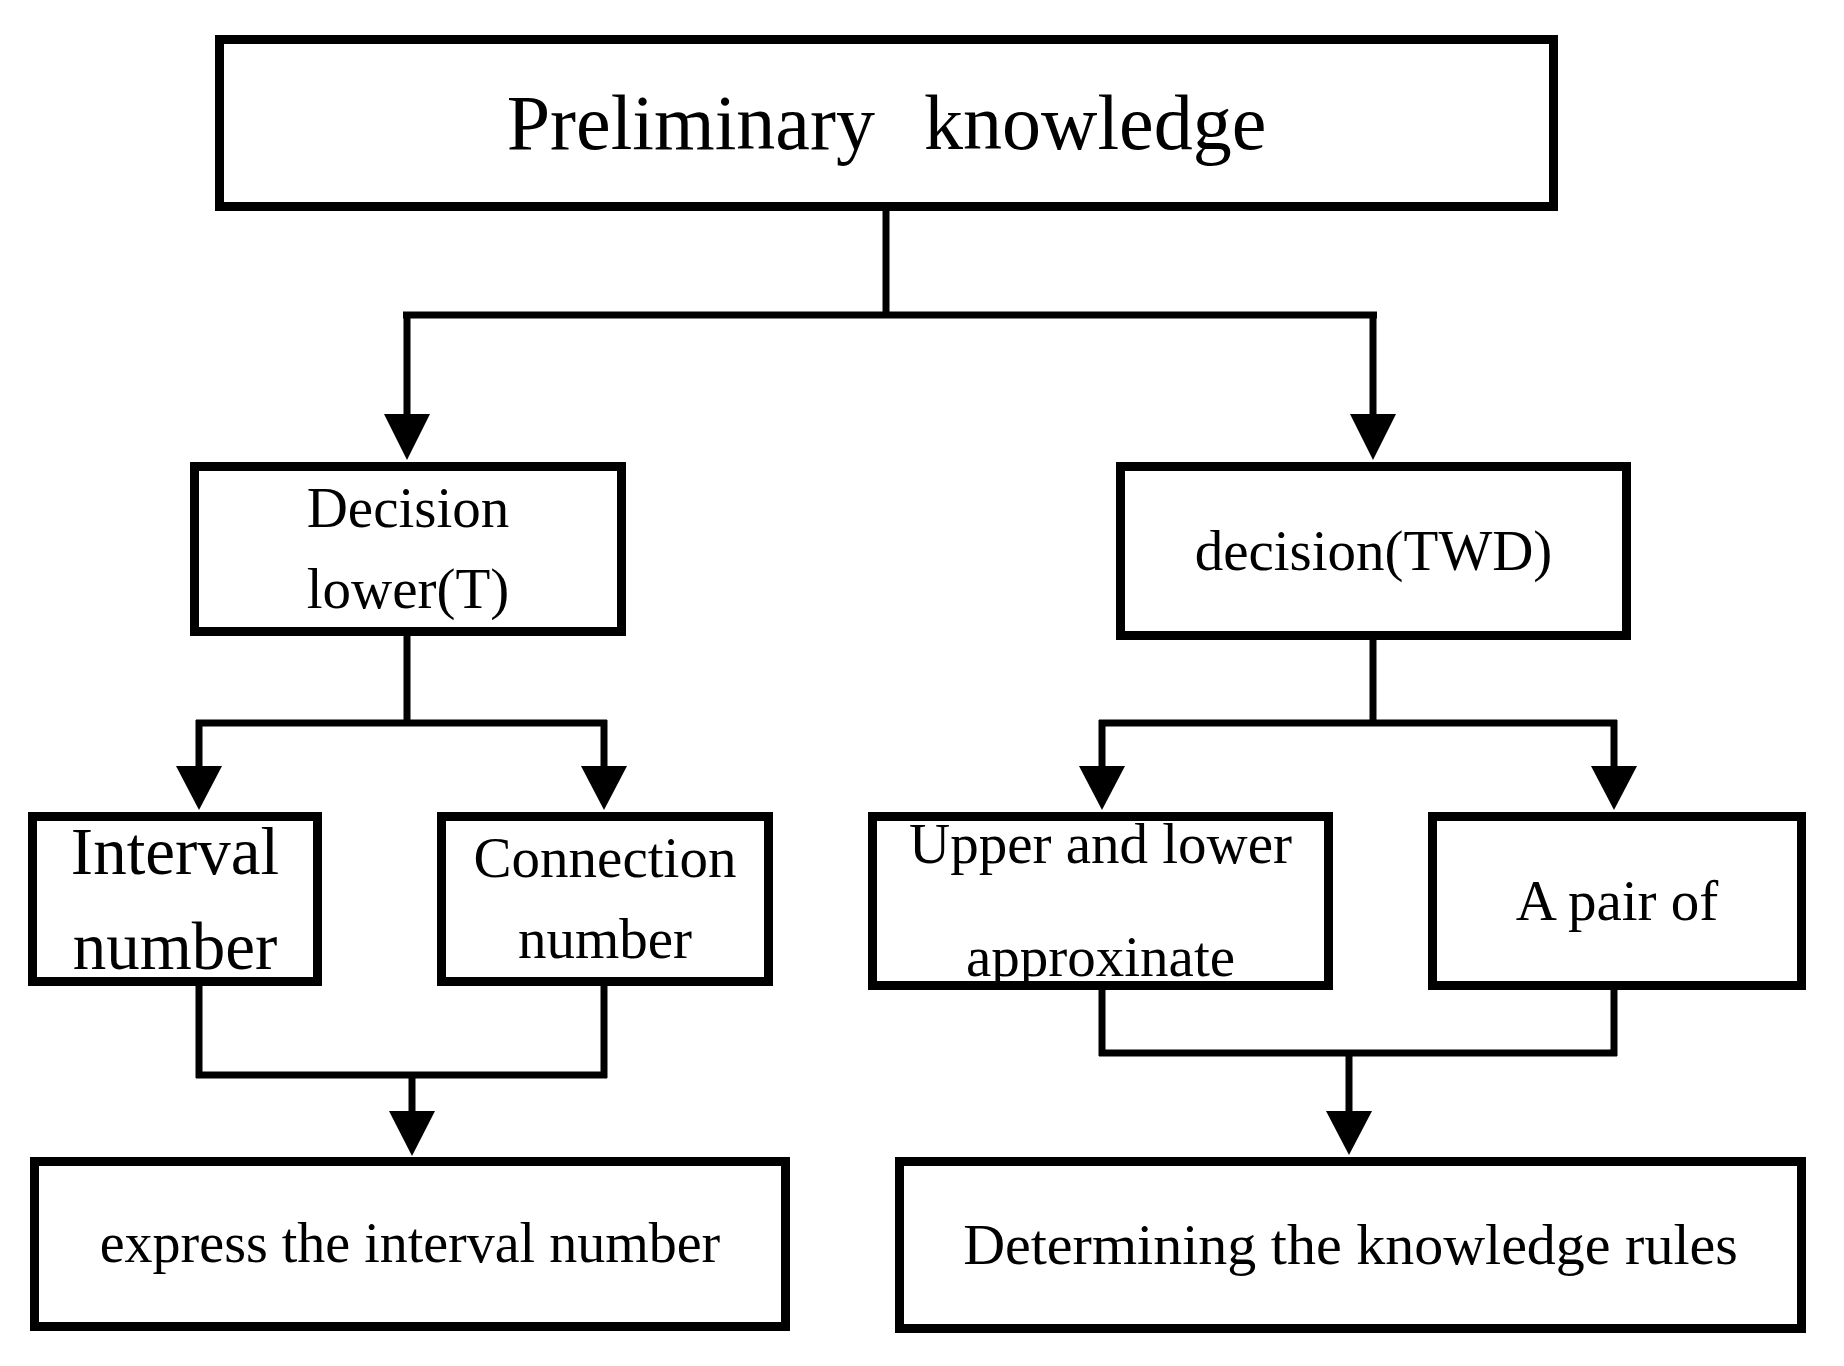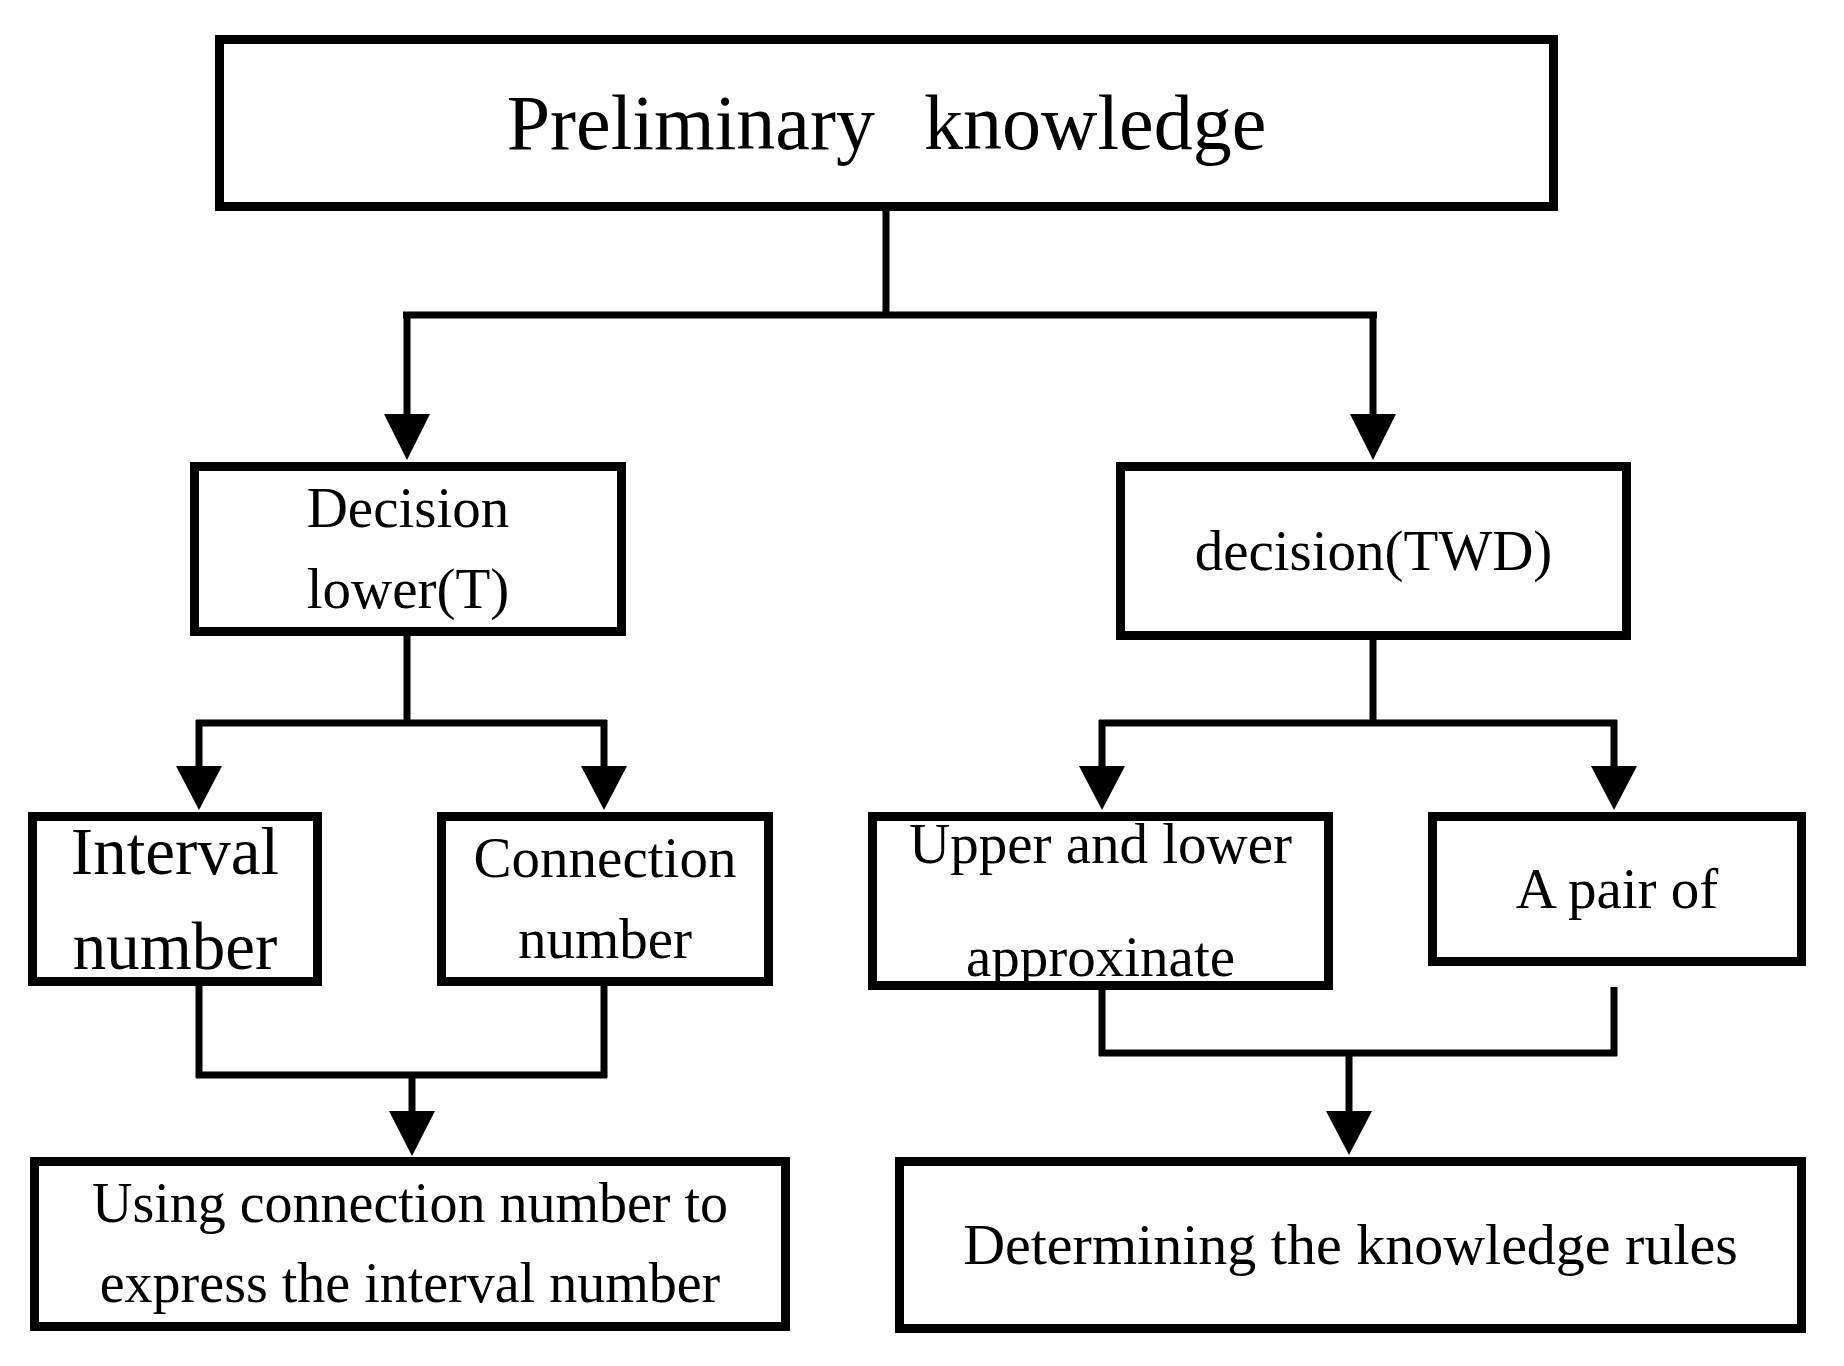--- a/index.html
+++ b/index.html
@@ -31,21 +31,21 @@
     text-align:center;
     line-height:1.42;
   }
   .box span{display:block;white-space:nowrap;}
   #box-root        {left:215px; top:35px;  width:1343px; height:176px; font-size:78px; word-spacing:0.38em;}
   #box-decision    {left:190px; top:462px; width:436px;  height:174px; font-size:57px;}
   #box-twd         {left:1116px;top:462px; width:515px;  height:178px; font-size:57px;}
   #box-interval    {left:28px;  top:812px; width:294px;  height:174px; font-size:67px;}
   #box-connection  {left:437px; top:812px; width:336px;  height:174px; font-size:57px;}
   #box-upperlower  {left:868px; top:812px; width:465px;  height:178px; font-size:57px;gap:32px;}
-  #box-thresholds  {left:1428px;top:812px; width:378px;  height:154px; font-size:57px;}
+  #box-thresholds  {left:1428px;top:812px; width:378px;  height:178px; font-size:57px;}
   #box-usingconn   {left:30px;  top:1157px;width:760px;  height:174px; font-size:56px;}
   #box-determining {left:895px; top:1157px;width:911px;  height:176px; font-size:58px;}
 </style>
 </head>
 <body>
 
 <div id="canvas">
 
   <svg id="wires" viewBox="0 0 1844 1366" xmlns="http://www.w3.org/2000/svg">
 
@@ -109,21 +109,20 @@
   <div class="box" id="box-upperlower">
     <span>Upper and lower</span>
     <span>approxinate</span>
   </div>
 
   <div class="box" id="box-thresholds">
     <span>A pair of</span>
   </div>
 
   <div class="box" id="box-usingconn">
-    <span>Using connection number to</span>
     <span>express the interval number</span>
   </div>
 
   <div class="box" id="box-determining">
     <span>Determining the knowledge rules</span>
   </div>
 
 </div>
 
 </body></html>

